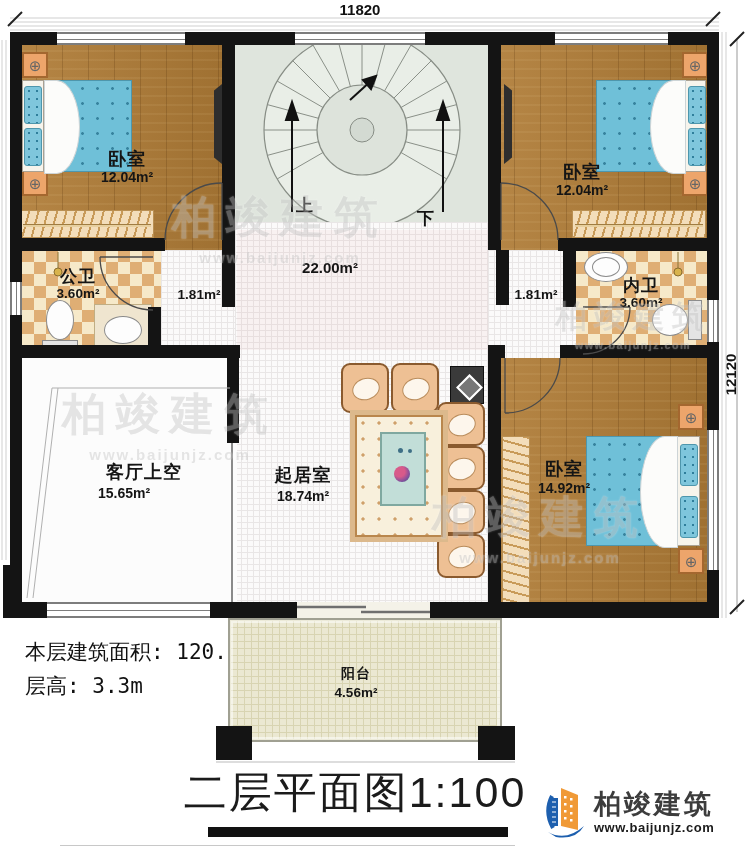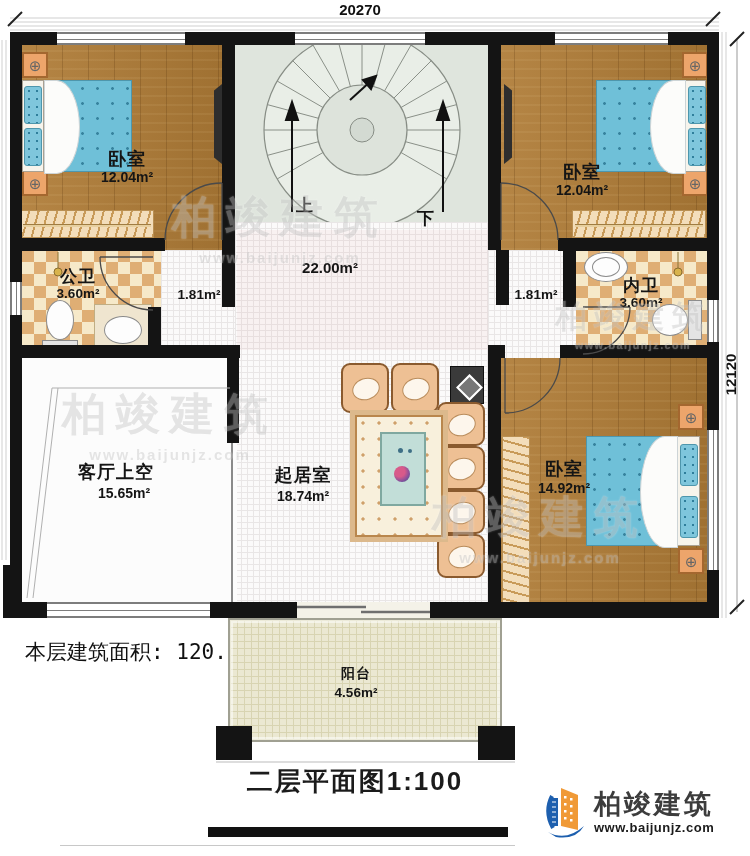--- a/index.html
+++ b/index.html
@@ -55,21 +55,21 @@
   .sofa{background:#eec094;border:2px solid #8a5a2e;border-radius:9px;box-sizing:border-box;position:absolute;}
   .sofa::after{content:"";position:absolute;left:50%;top:50%;width:26px;height:20px;margin:-10px 0 0 -13px;background:#fdf6ec;border:1px solid #b98c5c;border-radius:50%;transform:rotate(-18deg);}
   .rug{background:#f8f0dc;border:5px solid #dcb98c;box-sizing:border-box;
     background-image:radial-gradient(circle,#cfa06a 1.5px,transparent 1.7px);background-size:16px 16px;box-shadow:inset 0 0 0 2px #b9874d;}
   .ctable{background:#c2ded8;border:2px solid #7fa8a0;box-sizing:border-box;}
   .tvstand{background:#3a3a3a;border:1px solid #111;box-sizing:border-box;}
   .tvstand::after{content:"";position:absolute;left:50%;top:50%;width:15px;height:15px;margin:-7.5px 0 0 -7.5px;background:#777;border:2px solid #fff;transform:rotate(45deg);}
   
   .dimtext{color:#111;font-weight:700;font-size:15px;text-align:center;}
   .cadtext{font-family:"DejaVu Sans Mono", monospace;color:#111;font-size:21px;font-weight:500;}
-  .titletext{color:#1b1b1b;font-size:26px;font-weight:700;text-align:center;letter-spacing:2px;}
+  .titletext{color:#1b1b1b;font-size:43px;font-weight:400;text-align:center;letter-spacing:2px;}
   .wm{color:#c4c4c4;opacity:.42;text-align:center;pointer-events:none;z-index:9;text-shadow:0 0 2px rgba(255,255,255,.8);}
   .wm .wm-name{font-size:44px;font-weight:700;letter-spacing:10px;}
   .wm .wm-url{font-size:15px;font-weight:700;letter-spacing:2px;margin-top:2px;}
   .z1{z-index:1}.z2{z-index:2}.z3{z-index:3}.z4{z-index:4}
   #linework{position:absolute;left:0;top:0;z-index:7;pointer-events:none;}
   .brandname{color:#3c3c3c;font-size:27px;font-weight:700;letter-spacing:3px;}
   .brandurl{color:#1b1b1b;font-size:13px;font-weight:700;letter-spacing:.5px;}
 </style>
 </head>
 <body>
@@ -284,50 +284,51 @@
   <div class="abs lbl rarea" style="left:532px;top:183px;width:100px;">12.04m²</div>
   <div class="abs lbl rname" style="left:514px;top:460px;width:100px;">卧室</div>
   <div class="abs lbl rarea" style="left:514px;top:481px;width:100px;">14.92m²</div>
   <div class="abs lbl rname" style="left:38px;top:268px;width:80px;font-size:17px;">公卫</div>
   <div class="abs lbl rarea" style="left:38px;top:287px;width:80px;font-size:13.5px;">3.60m²</div>
   <div class="abs lbl rname" style="left:601px;top:277px;width:80px;font-size:17px;">内卫</div>
   <div class="abs lbl rarea" style="left:601px;top:296px;width:80px;font-size:13.5px;">3.60m²</div>
   <div class="abs lbl rarea" style="left:163px;top:288px;width:72px;font-size:13.5px;">1.81m²</div>
   <div class="abs lbl rarea" style="left:500px;top:288px;width:72px;font-size:13.5px;">1.81m²</div>
   <div class="abs lbl rarea" style="left:275px;top:260px;width:110px;font-size:15px;">22.00m²</div>
-  <div class="abs lbl rname" style="left:56px;top:463px;width:120px;">客厅上空</div>
+  <div class="abs lbl rname" style="left:84px;top:463px;width:120px;">客厅上空</div>
   <div class="abs lbl rarea" style="left:64px;top:486px;width:120px;">15.65m²</div>
   <div class="abs lbl rname" style="left:253px;top:466px;width:100px;">起居室</div>
   <div class="abs lbl rarea" style="left:253px;top:489px;width:100px;">18.74m²</div>
   <div class="abs lbl rname" style="left:316px;top:666px;width:80px;font-size:14px;">阳台</div>
   <div class="abs lbl rarea" style="left:316px;top:686px;width:80px;font-size:13.5px;">4.56m²</div>
   <div class="abs stairlbl" style="left:296px;top:194px;">上</div>
   <div class="abs stairlbl" style="left:417px;top:207px;">下</div>
 
-  <div class="abs dimtext" style="left:300px;top:1px;width:120px;">20270</div>
+  <div class="abs dimtext" style="left:300px;top:1px;width:120px;">11820</div>
   <div class="abs dimtext" style="left:700px;top:366px;width:60px;transform:rotate(-90deg);">12120</div>
 
   <div class="abs wm" style="left:120px;top:188px;width:320px;">
     <div class="wm-name">柏竣建筑</div>
     <div class="wm-url">www.baijunjz.com</div>
   </div>
   <div class="abs wm" style="left:20px;top:385px;width:300px;">
     <div class="wm-name">柏竣建筑</div>
     <div class="wm-url">www.baijunjz.com</div>
   </div>
   <div class="abs wm" style="left:380px;top:488px;width:320px;">
     <div class="wm-name">柏竣建筑</div>
     <div class="wm-url">www.baijunjz.com</div>
   </div>
   <div class="abs wm" style="left:525px;top:295px;width:300px;transform:scale(.72);transform-origin:top left;">
     <div class="wm-name">柏竣建筑</div>
     <div class="wm-url">www.baijunjz.com</div>
   </div>
 
   <div class="abs cadtext" style="left:25px;top:638px;">本层建筑面积: 120.00m²</div>
+  <div class="abs cadtext" style="left:25px;top:672px;">层高: 3.3m</div>
 
   <div class="abs titletext" style="left:150px;top:764px;width:410px;">
     <span>二层平面图</span><span>1:100</span>
   </div>
   <div class="abs" style="left:208px;top:827px;width:300px;height:10px;background:#111;"></div>
   <div class="abs" style="left:60px;top:845px;width:455px;height:1px;background:#c8c8c8;"></div>
 
   <div class="abs" style="left:546px;top:780px;width:200px;height:70px;">
     <svg width="40" height="60" viewBox="0 0 40 60" style="position:absolute;left:0;top:2px;">
       <path d="M6,14 Q-2,30 7,46" stroke="#1d5fae" stroke-width="4" fill="none"></path>

